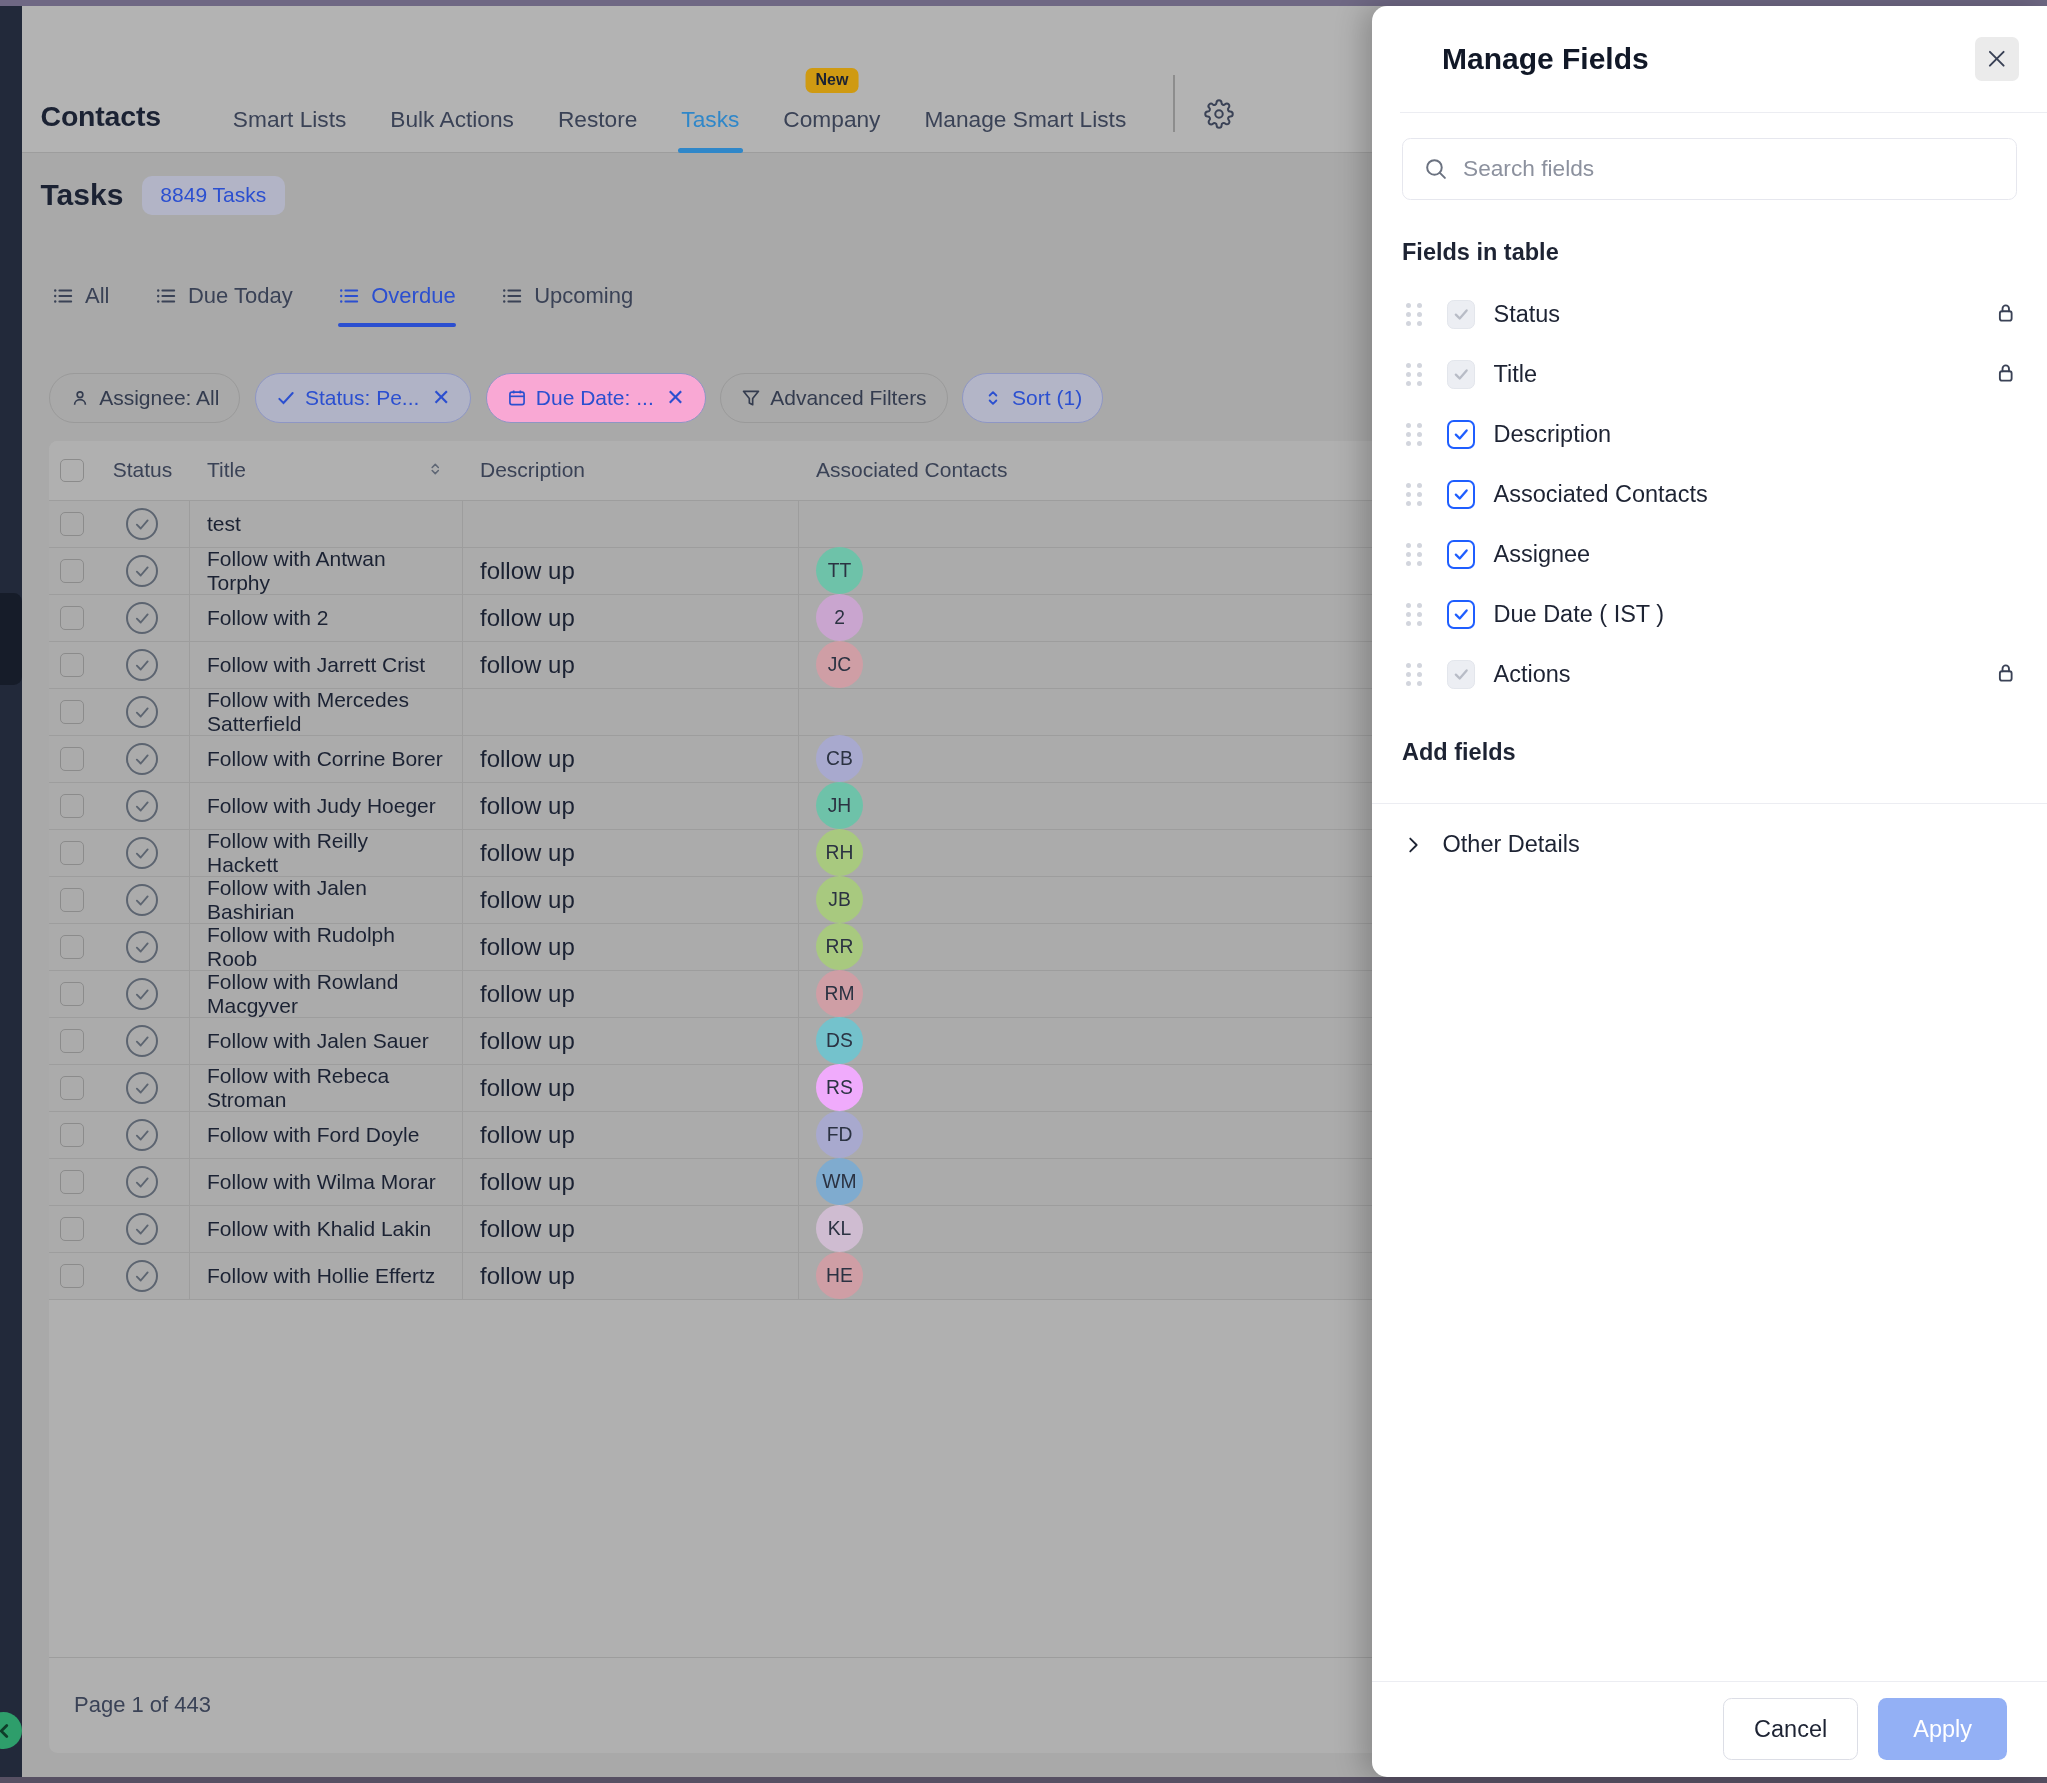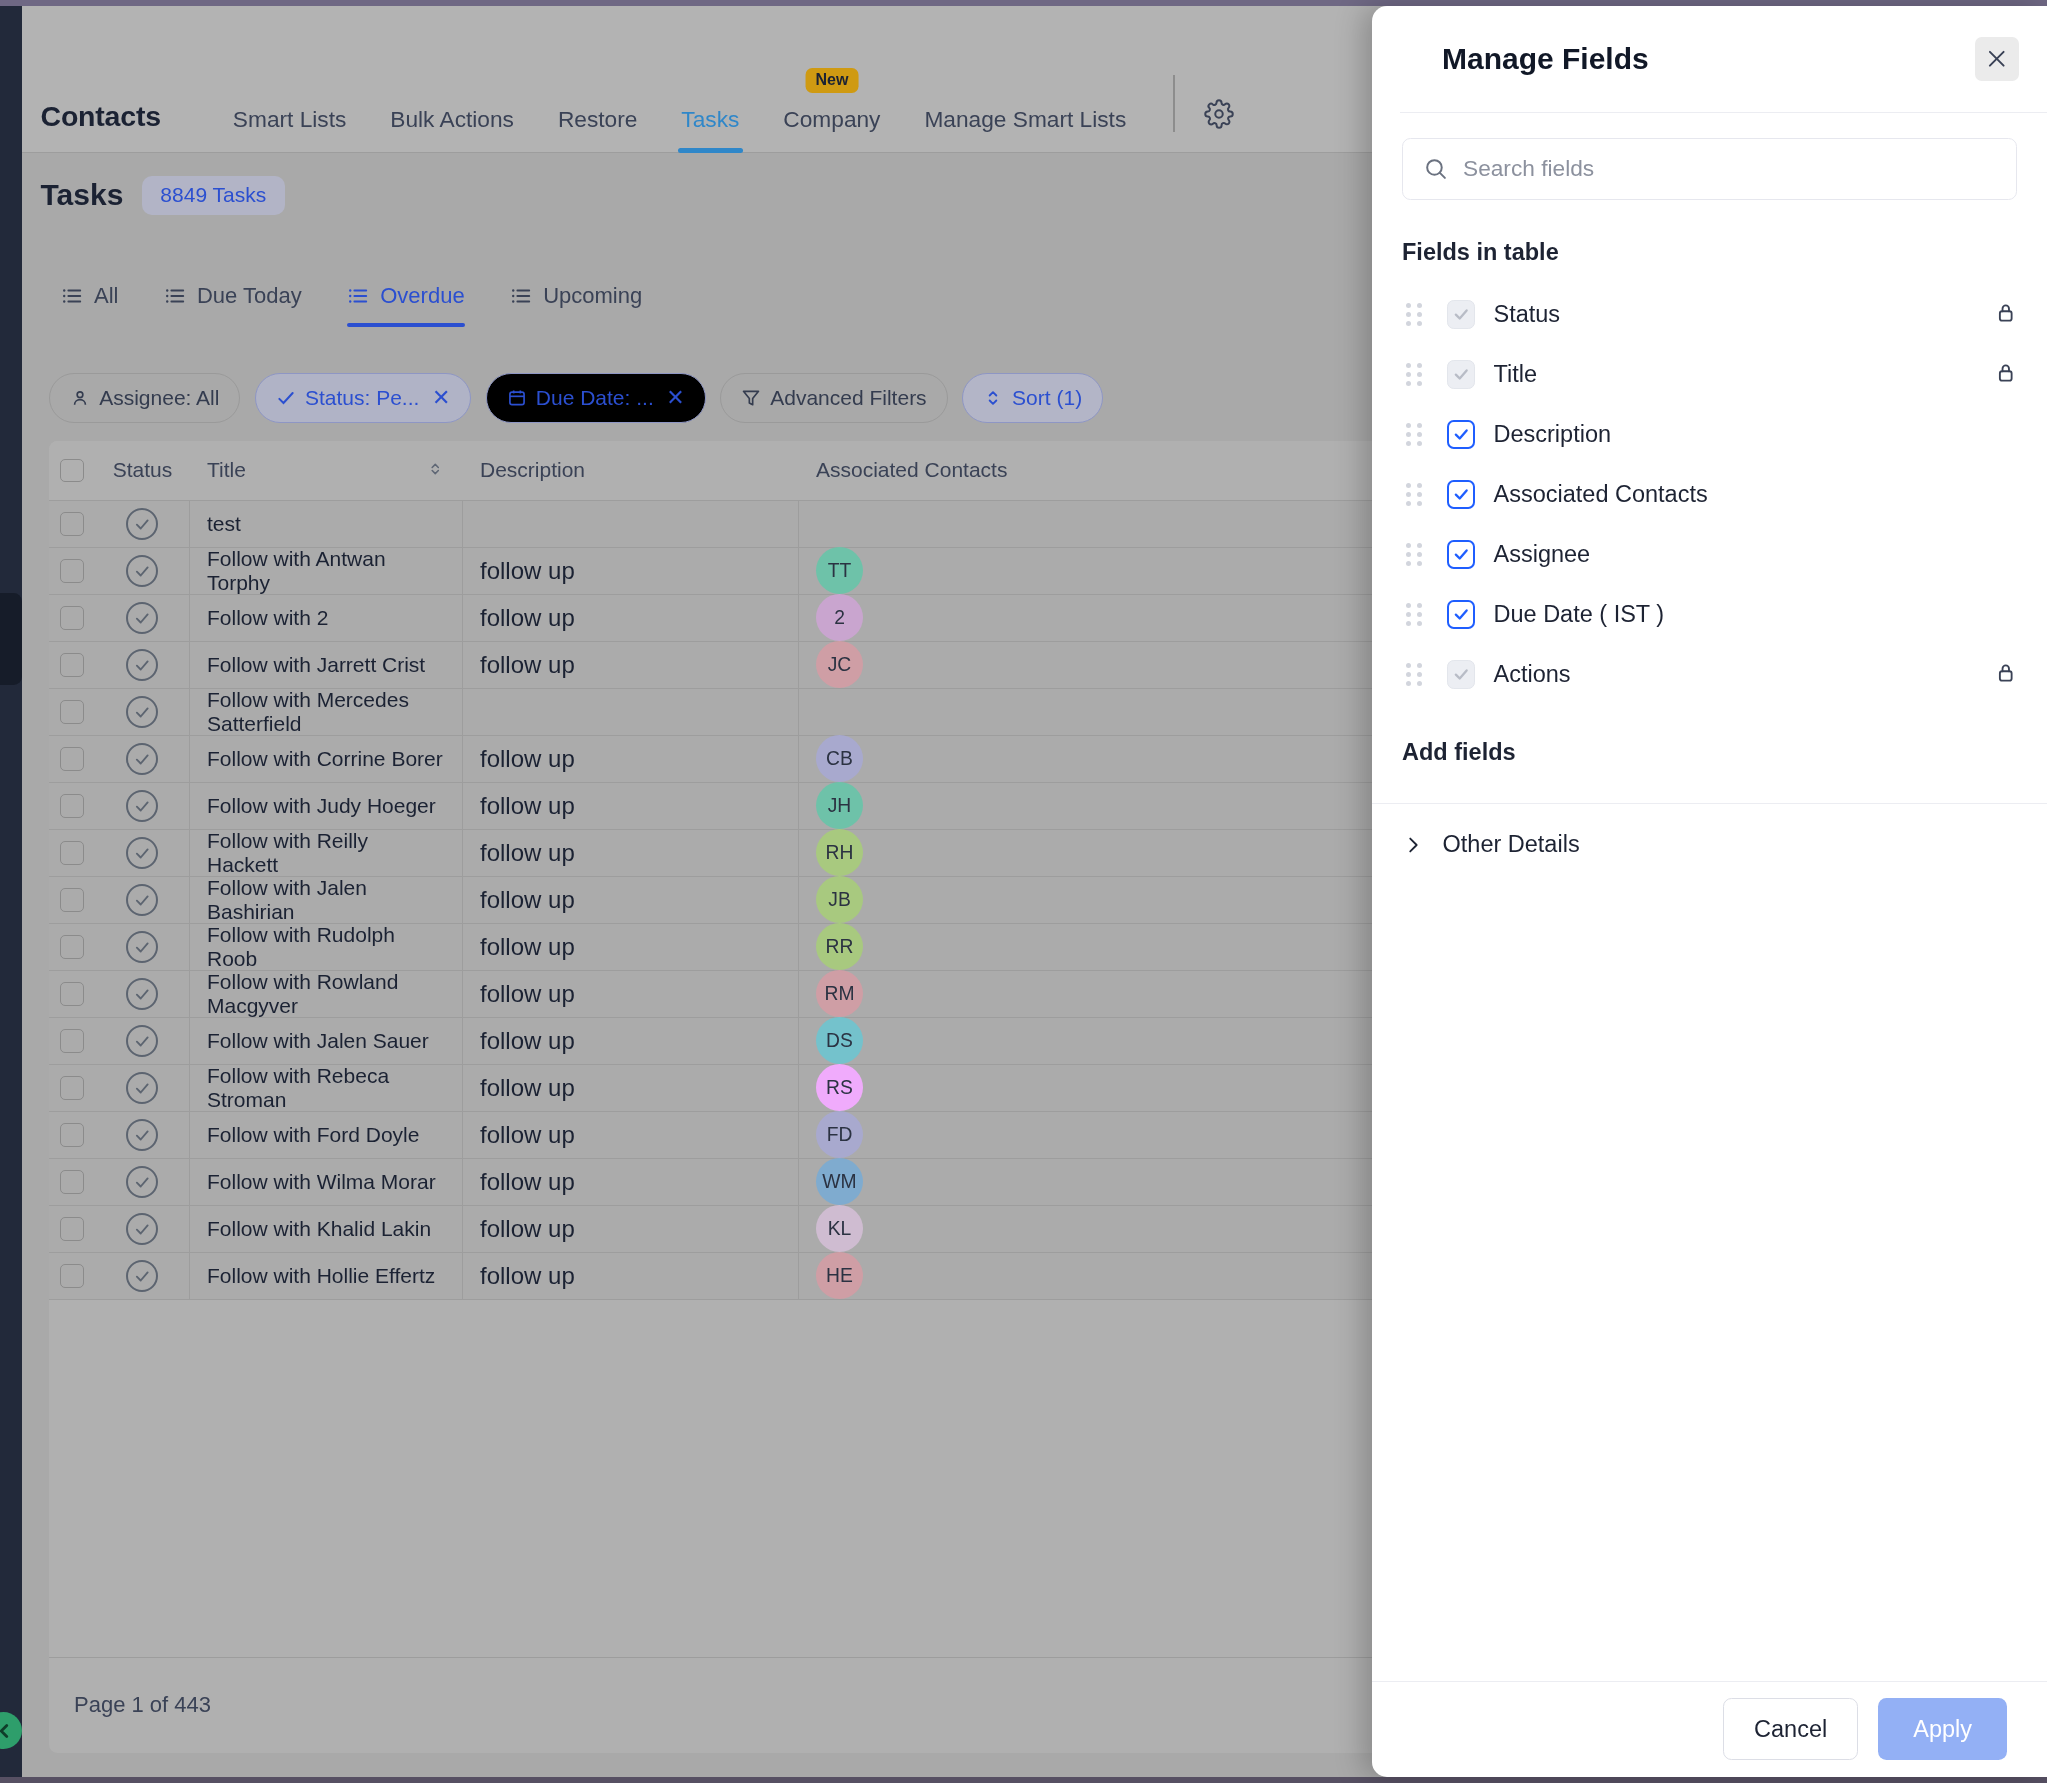--- a/index.html
+++ b/index.html
@@ -96,21 +96,21 @@
     display: flex; align-items: center; gap: 18.5px;
   }
   .page-title { font-size: 30px; font-weight: 600; color: #1b2233; }
   .count-pill {
     background: #b2b4c6; color: #2b4fd0;
     font-size: 21px; padding: 7.6px 18.5px; border-radius: 10px;
   }
 
   
   .subtabs {
-    position: absolute; left: 39px; top: 277px;
+    position: absolute; left: 30px; top: 277px;
     display: flex; align-items: center; gap: 0;
   }
   .subtab {
     display: flex; align-items: center; gap: 11px;
     font-size: 22px; color: #3a4256; padding: 0 22px 0 0; margin-right: 23.5px;
     position: relative; white-space: nowrap;
   }
   .subtab.active { color: #2b4fd0; }
   .subtab.active::after {
     content: ""; position: absolute; left: 0; right: 22px; bottom: -18.5px;
@@ -127,21 +127,21 @@
     display: flex; align-items: center; gap: 9.2px;
     height: 50px; padding: 0 20px;
     border: 1.3px solid #9a9a9a; border-radius: 25px;
     font-size: 21px; color: #343c4f; background: transparent;
     white-space: nowrap;
   }
   .chip.sel {
     background: #b0b3c6; border-color: #8e96c4; color: #2b4fd0;
   }
   .chip.outline-blue {
-    background: #000000; border-color: #8e96c4; color: #2b4fd0; text-align: center;
+    background: #f9a8d4; border-color: #8e96c4; color: #2b4fd0; text-align: center;
   }
   .chip.sortchip {
     background: #b3b5c7; border-color: #8e96c4; color: #2b4fd0;
   }
   .chip .x { font-size: 22px; margin-left: 3.4px; }
 
   
   .table-wrap {
     position: absolute; left: 27px; top: 435px;
     width: 1930px; height: 1217px;

